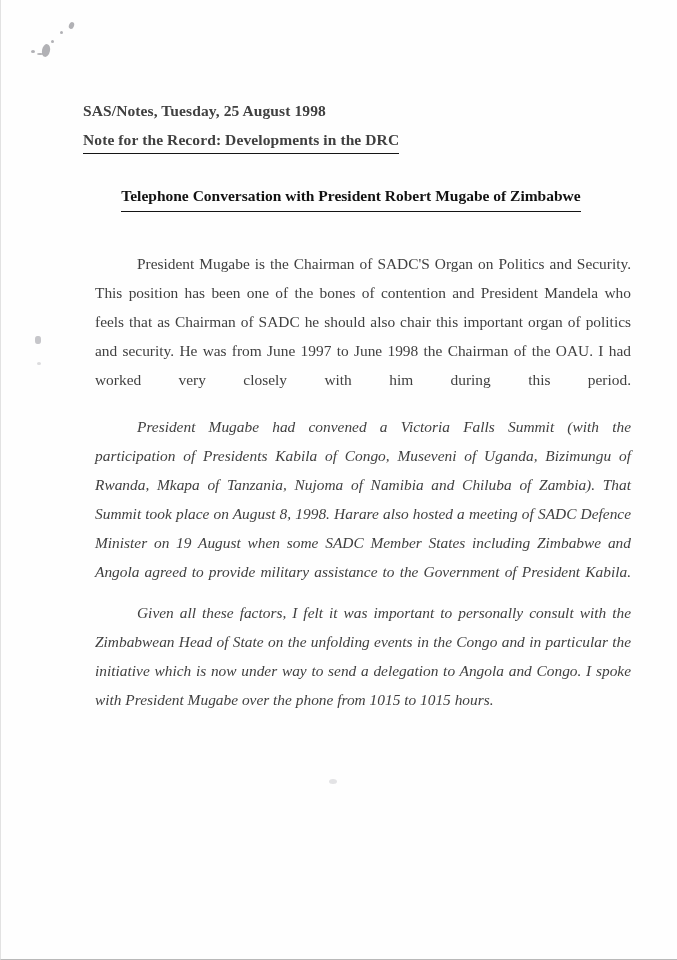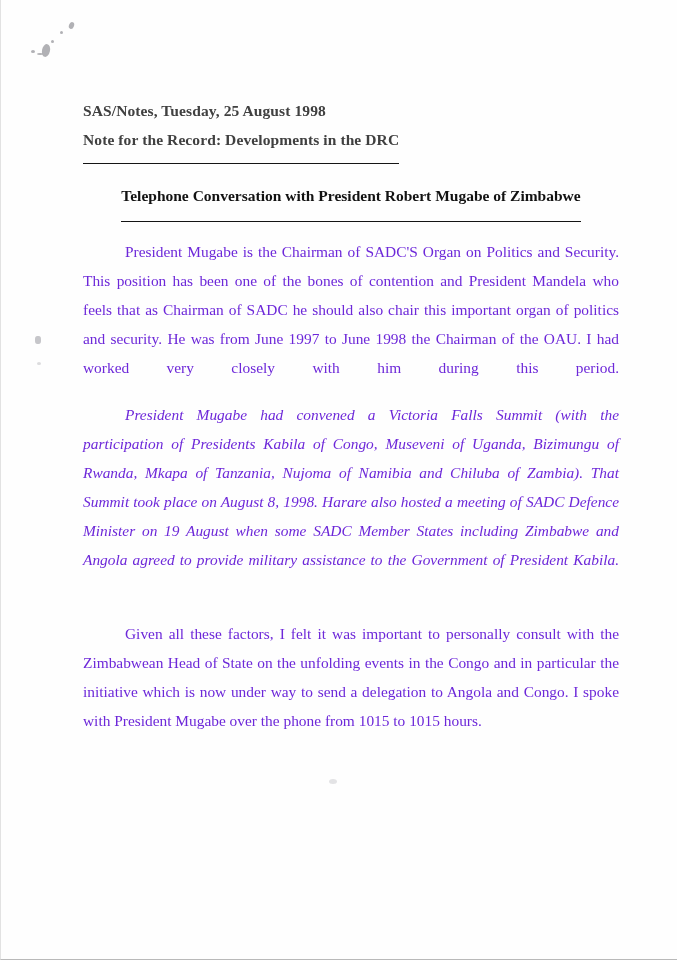--- a/index.html
+++ b/index.html
@@ -96,62 +96,62 @@
 
   #head-date { position: absolute; top: 102px; left: 0; }
 
   #head-subject {
     position: absolute;
     top: 131px;
     left: 0;
   }
   #head-subject span.u {
     border-bottom: 1.6px solid #151515;
-    padding-bottom: 15px;
+    padding-bottom: 5px;
   }
 
   #doc-title {
     position: absolute;
     top: 187px;
     left: 0;
     width: 536px;
     text-align: center;
     font-weight: bold;
     font-size: 15.5px;
     color: #121212;
   }
   #doc-title span.u {
     border-bottom: 1.7px solid #141414;
-    padding-bottom: 17px;
+    padding-bottom: 7px;
   }
 
   p.para {
     position: absolute;
     left: 0;
     width: 536px;
-    margin: 0;
+    margin: 12px;
     font-size: 15.4px;
     line-height: 29px;
-    color: #6d28d9;
+    color: #404040;
     text-align: justify;
     text-indent: 42px;
     hyphens: none;
     -webkit-hyphens: none;
   }
   
   p.para::after {
     content: "";
     display: inline-block;
     width: 100%;
   }
   p.para.nolastjustify::after { display: none; }
 
   #para-1 { top: 237px; }
   #para-2 { top: 400px; font-style: italic; }
-  #para-3 { top: 619px; }
+  #para-3 { top: 586px; font-style: italic; }
 </style>
 </head>
 <body>
 
 <div id="page">
 
   <div class="mark-cluster">
     <i class="m1"></i>
       <i class="m2"></i>
       <i class="m3"></i>

